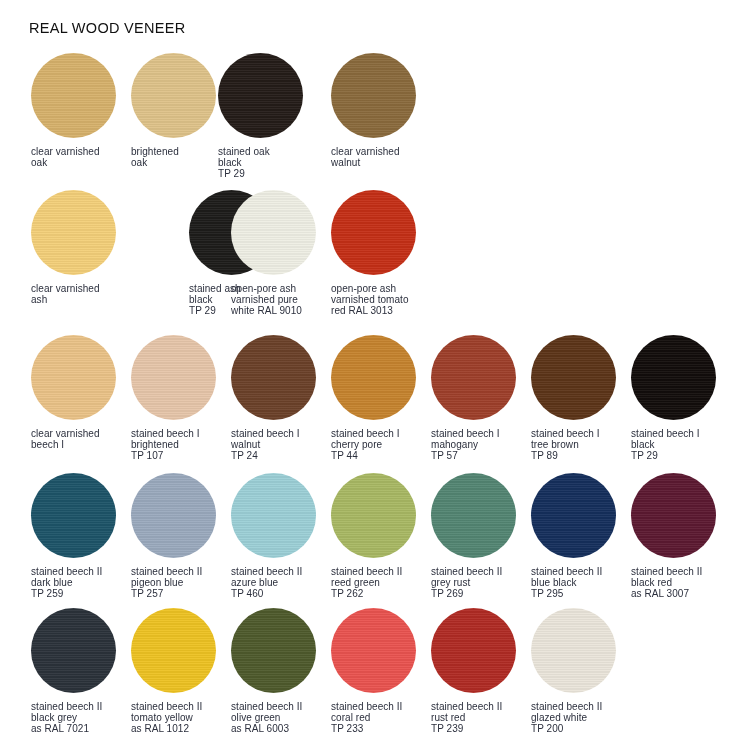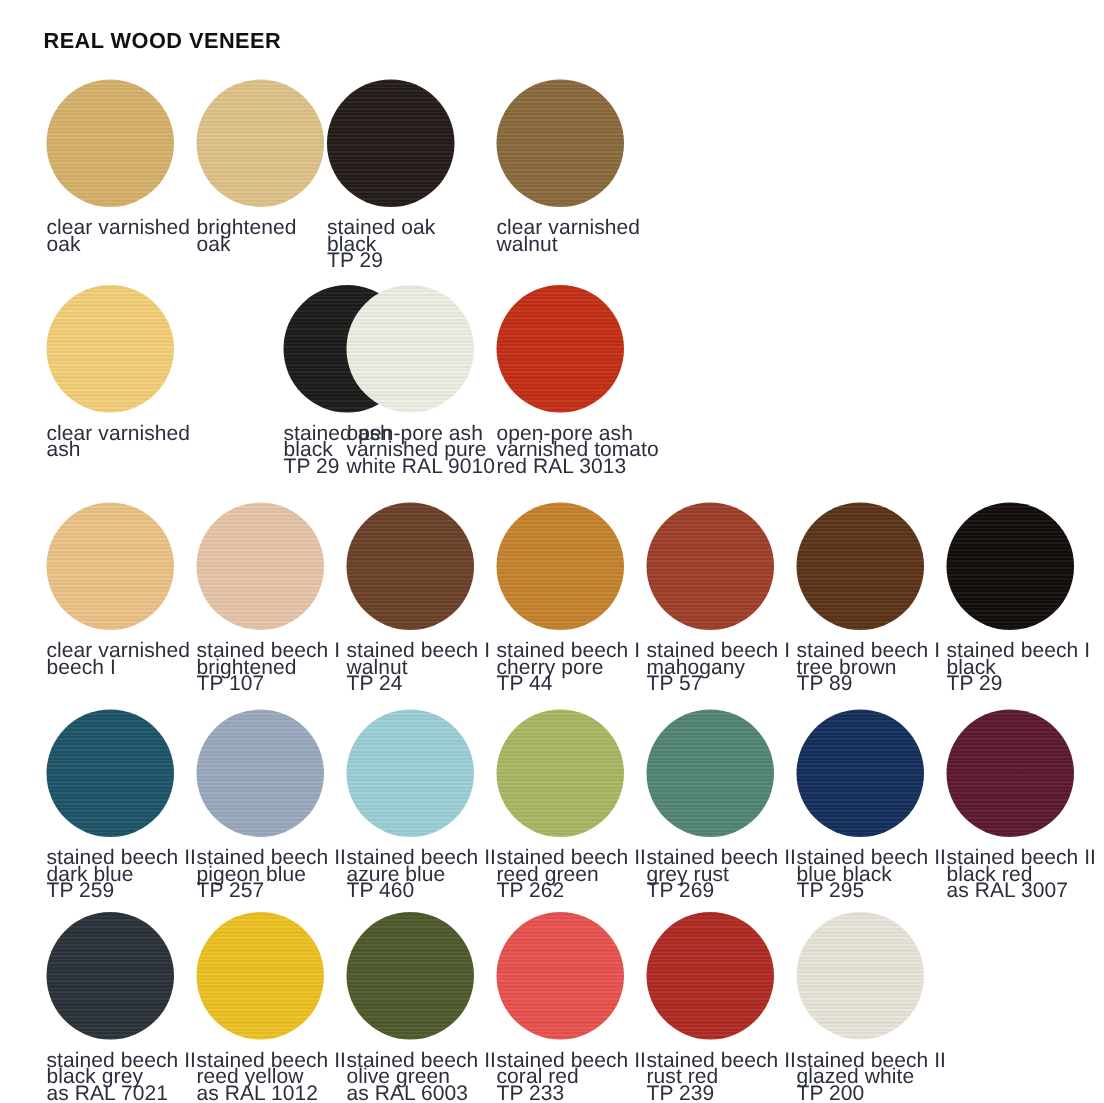--- a/index.html
+++ b/index.html
@@ -13,21 +13,21 @@
     position: relative;
     font-family: "Liberation Sans", sans-serif;
     overflow: hidden;
   }
 
   #page-title {
     position: absolute;
     left: 29px;
     top: 20px;
     font-size: 14.5px;
-    font-weight: bold;
+    font-weight: normal;
     letter-spacing: 0.3px;
     color: #111111;
     text-transform: uppercase;
     white-space: nowrap;
     text-align: right;
   }
 
   .swatch-grid {
     position: absolute;
     left: 0;
@@ -66,21 +66,21 @@
       rgba(255,255,255,0.055) 0px,
       rgba(255,255,255,0.055) 1px,
       rgba(0,0,0,0.045) 1px,
       rgba(0,0,0,0.045) 2.4px
     );
     pointer-events: none;
   }
 
   .swatch-label {
     margin-top: 8px;
-    font-size: 14px;
+    font-size: 10px;
     line-height: 11.2px;
     color: #2b2f3d;
     letter-spacing: 0.05px;
   }
   .swatch-label .line {
     display: block;
     white-space: nowrap;
   }
 </style>
 </head>
@@ -274,21 +274,21 @@
         <div class="swatch-label">
           <span class="line">stained beech II</span>
           <span class="line">black grey</span>
           <span class="line">as RAL 7021</span>
         </div>
       </div>
       <div class="swatch-cell" style="left: 131px;">
         <div class="swatch-disc" style="width: 85px; height: 85px; background: rgb(237, 194, 34);"></div>
         <div class="swatch-label">
           <span class="line">stained beech II</span>
-          <span class="line">reed yellow</span>
+          <span class="line">tomato yellow</span>
           <span class="line">as RAL 1012</span>
         </div>
       </div>
       <div class="swatch-cell" style="left: 231px;">
         <div class="swatch-disc" style="width: 85px; height: 85px; background: rgb(78, 90, 44);"></div>
         <div class="swatch-label">
           <span class="line">stained beech II</span>
           <span class="line">olive green</span>
           <span class="line">as RAL 6003</span>
         </div>

